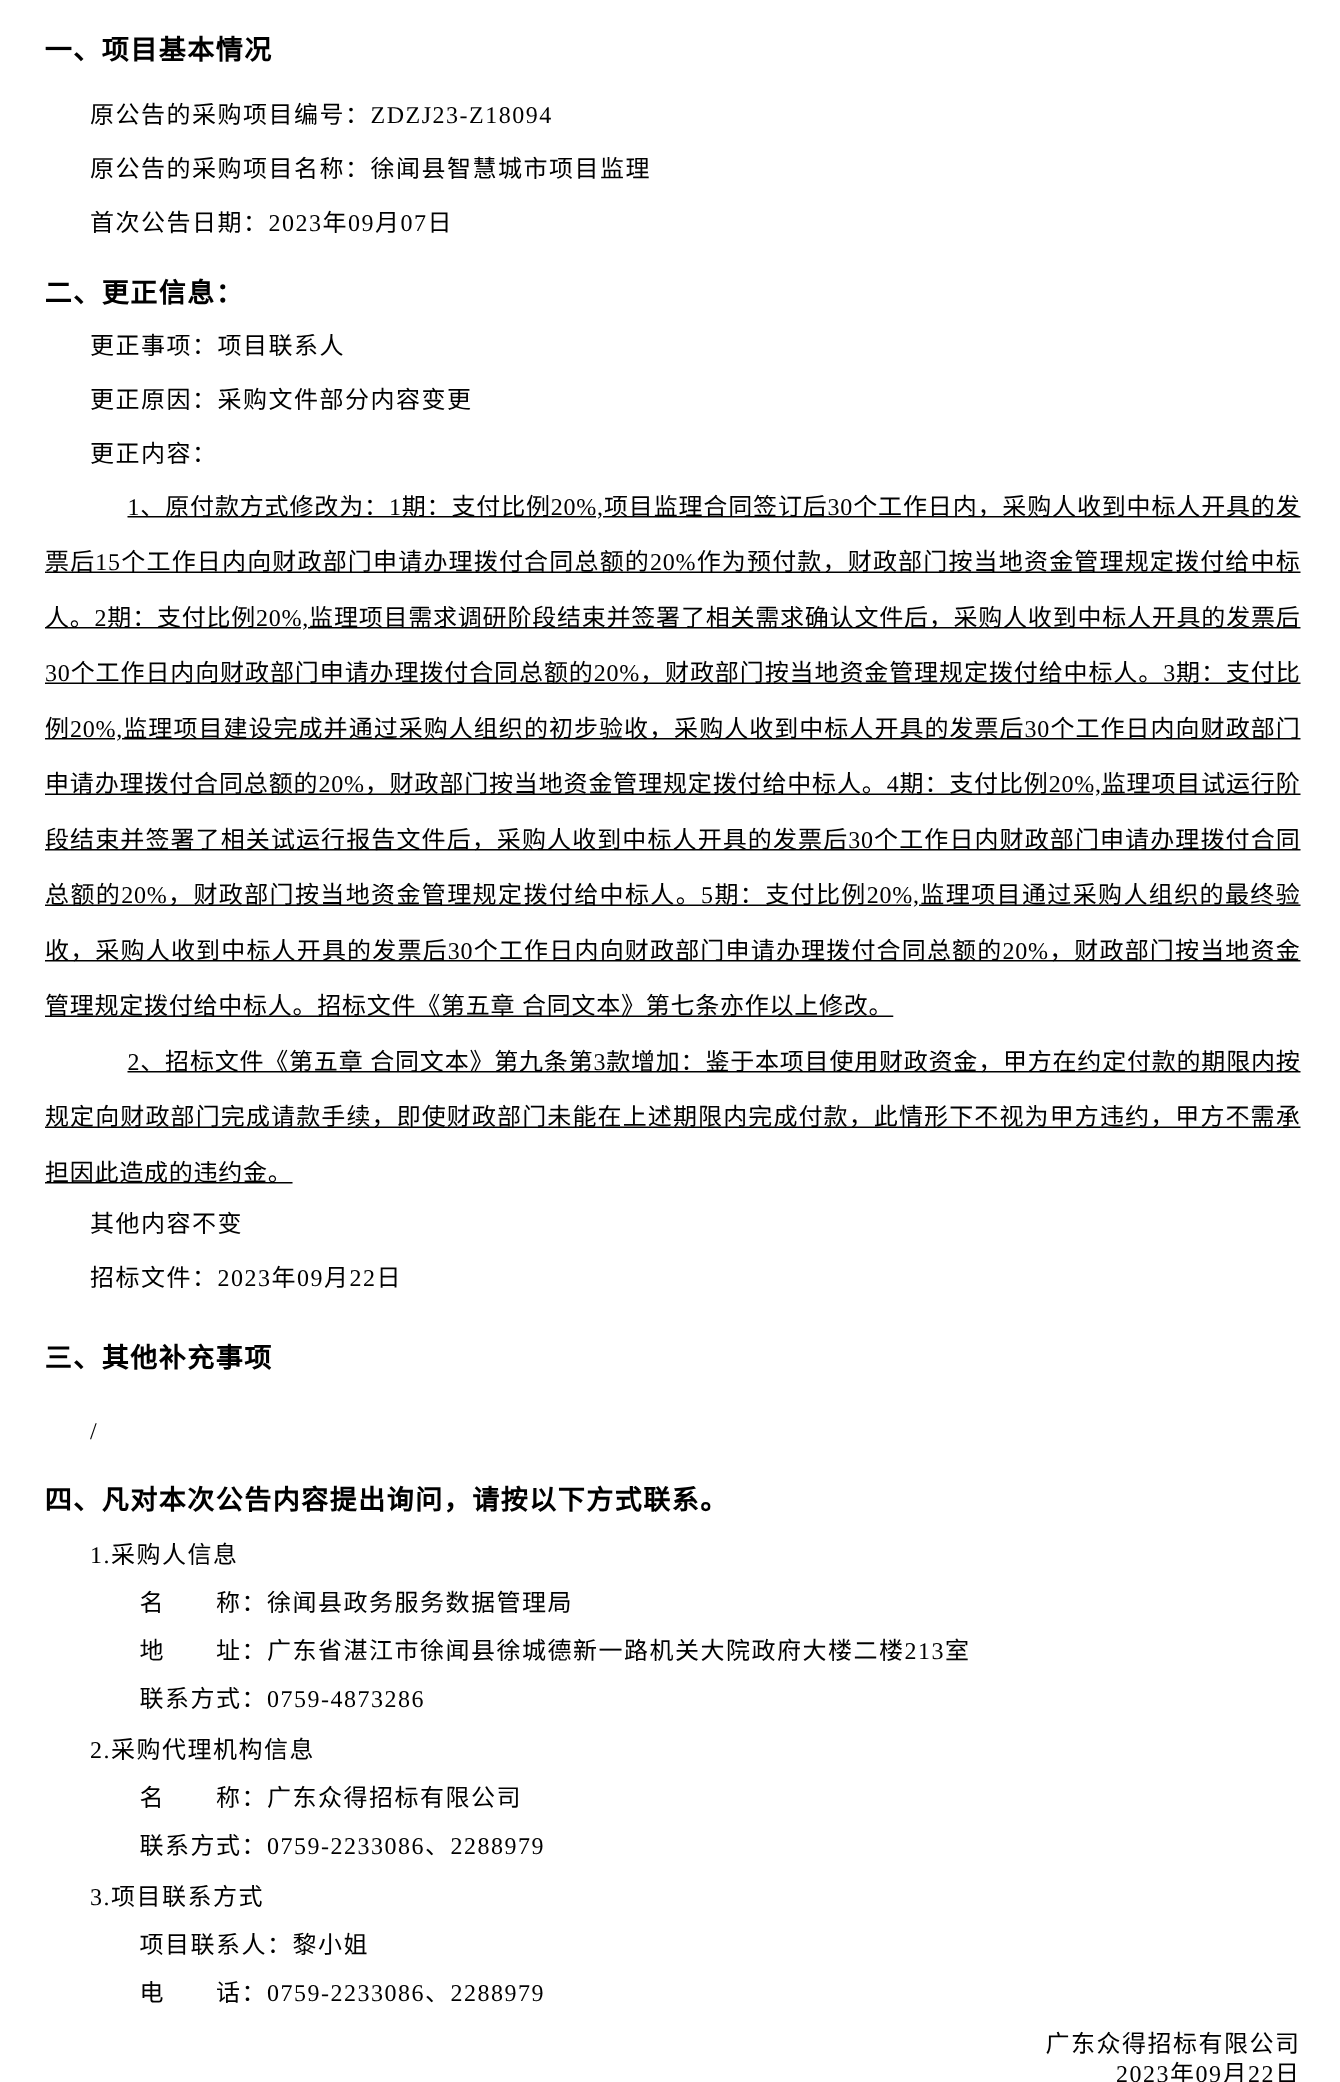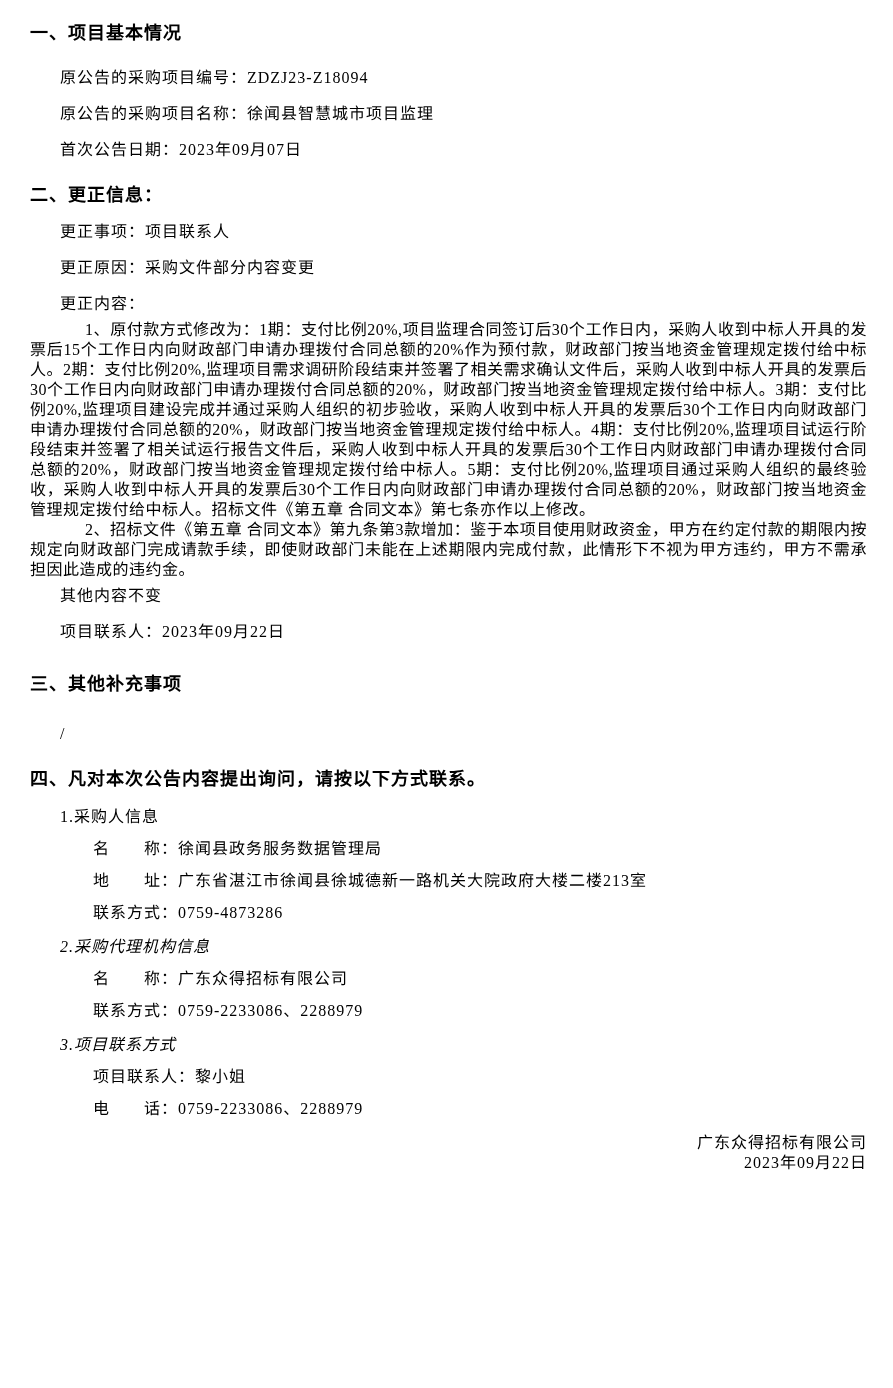--- a/index.html
+++ b/index.html
@@ -31,35 +31,36 @@
   .line {
     line-height: 20px;
     padding-left: 30px;
     margin-top: 16px;
     letter-spacing: 1px;
   }
   .first-after-h { margin-top: 25px; }
   .first-after-h2 { margin-top: 17px; }
   .para {
     margin: 6px 0 0 0;
-    line-height: 20px;
+    line-height: 37px;
     text-align: justify;
     text-indent: 55px;
     letter-spacing: 0.5px;
+    text-decoration: underline;
   }
   .para + .para { margin-top: 0; }
   .closing-first { margin-top: 6px; }
   .slash-line { margin-top: 30px; }
   .g-title {
     line-height: 20px;
     padding-left: 30px;
     margin-top: 18px;
     letter-spacing: 1px;
   }
-  .g-title.later { margin-top: 14px; font-style: italic; }
+  .g-title.later { margin-top: 14px; }
   .g-row {
     line-height: 20px;
     padding-left: 63px;
     margin-top: 12px;
     letter-spacing: 1px;
   }
   .sig {
     text-align: right;
     line-height: 20px;
     letter-spacing: 1px;
@@ -76,21 +77,21 @@
   <div class="line">原公告的采购项目名称：徐闻县智慧城市项目监理</div>
   <div class="line">首次公告日期：2023年09月07日</div>
 
   <div class="h h2m">二、更正信息：</div>
   <div class="line first-after-h2">更正事项：项目联系人</div>
   <div class="line">更正原因：采购文件部分内容变更</div>
   <div class="line">更正内容：</div>
   <p class="para">1、原付款方式修改为：1期：支付比例20%,项目监理合同签订后30个工作日内，采购人收到中标人开具的发票后15个工作日内向财政部门申请办理拨付合同总额的20%作为预付款，财政部门按当地资金管理规定拨付给中标人。2期：支付比例20%,监理项目需求调研阶段结束并签署了相关需求确认文件后，采购人收到中标人开具的发票后30个工作日内向财政部门申请办理拨付合同总额的20%，财政部门按当地资金管理规定拨付给中标人。3期：支付比例20%,监理项目建设完成并通过采购人组织的初步验收，采购人收到中标人开具的发票后30个工作日内向财政部门申请办理拨付合同总额的20%，财政部门按当地资金管理规定拨付给中标人。4期：支付比例20%,监理项目试运行阶段结束并签署了相关试运行报告文件后，采购人收到中标人开具的发票后30个工作日内财政部门申请办理拨付合同总额的20%，财政部门按当地资金管理规定拨付给中标人。5期：支付比例20%,监理项目通过采购人组织的最终验收，采购人收到中标人开具的发票后30个工作日内向财政部门申请办理拨付合同总额的20%，财政部门按当地资金管理规定拨付给中标人。招标文件《第五章 合同文本》第七条亦作以上修改。</p>
   <p class="para">2、招标文件《第五章 合同文本》第九条第3款增加：鉴于本项目使用财政资金，甲方在约定付款的期限内按规定向财政部门完成请款手续，即使财政部门未能在上述期限内完成付款，此情形下不视为甲方违约，甲方不需承担因此造成的违约金。</p>
   <div class="line closing-first">其他内容不变</div>
-  <div class="line">项目联系人：2023年09月22日</div>
+  <div class="line">招标文件：2023年09月22日</div>
 
   <div class="h h3m">三、其他补充事项</div>
   <div class="line slash-line">/</div>
 
   <div class="h h4m">四、凡对本次公告内容提出询问，请按以下方式联系。</div>
 
   <div class="g-title">1.采购人信息</div>
   <div class="g-row">名　　称：徐闻县政务服务数据管理局</div>
   <div class="g-row">地　　址：广东省湛江市徐闻县徐城德新一路机关大院政府大楼二楼213室</div>
   <div class="g-row">联系方式：0759-4873286</div>

